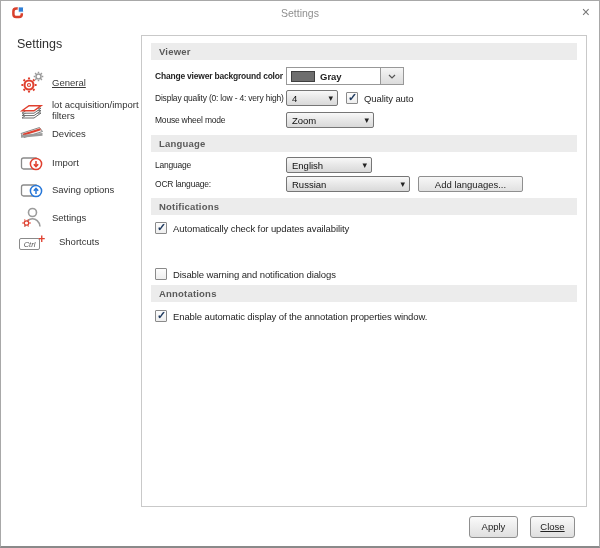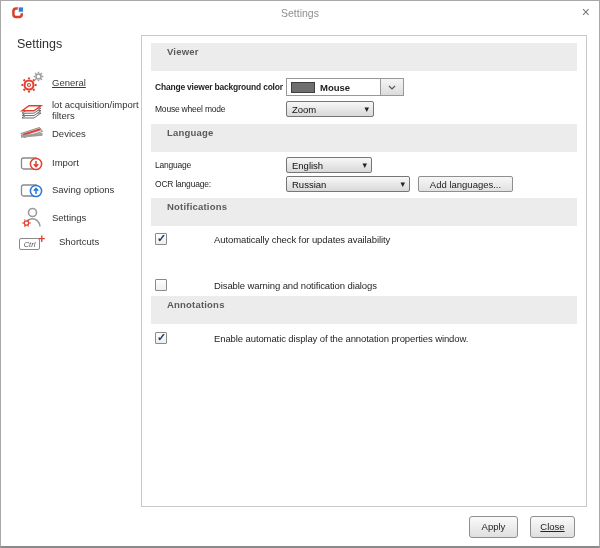--- a/index.html
+++ b/index.html
@@ -22,22 +22,22 @@
   .nav-label{font-size:9.5px;color:#333;width:88px;line-height:1.2;}
   .nav-item.sel .nav-label{text-decoration:underline;color:#3a3a3a;}
   .key-cap{display:inline-block;width:21px;height:12px;border:1px solid #8a8a8a;border-radius:2px;
     font-size:7.5px;line-height:12px;text-align:center;color:#555;background:#fff;box-sizing:border-box;}
   .key-plus{color:#e0402f;font-size:12px;font-weight:bold;position:relative;top:-4px;left:-2px;}
   .shortcut-icon-wrap{width:33px;flex:none;white-space:nowrap;font-style:italic;}
 
   
   .panel{position:absolute;left:140px;top:34px;width:446px;height:472px;box-sizing:border-box;
     border:1px solid #c9c9c9;background:#fff;padding:7px 9px;}
-  .band{height:28px;line-height:17px;background:#ececec;color:#5a5a5a;
-    font-weight:bold;font-size:9.5px;padding-left:16px;letter-spacing:.2px;}
+  .band{height:17px;line-height:17px;background:#ececec;color:#5a5a5a;
+    font-weight:bold;font-size:9.5px;padding-left:8px;letter-spacing:.2px;}
   .row{display:flex;align-items:center;margin-left:4px;}
   .lbl{width:131px;flex:none;font-size:9px;letter-spacing:-.2px;color:#1f1f1f;
     white-space:nowrap;transform:scaleX(.94);transform-origin:left center;}
 
   .select{position:relative;height:16px;border:1px solid #767676;border-radius:2px;
     background:linear-gradient(#f8f8f8,#e9e9e9 45%,#d9d9d9);font-size:9.5px;color:#111;
     box-sizing:border-box;padding:1px 16px 0 5px;line-height:13px;cursor:pointer;}
   .select::after{content:"▾";position:absolute;right:4px;top:1px;font-size:9px;color:#222;}
 
   .colorcombo{display:flex;align-items:center;width:118px;height:18px;box-sizing:border-box;
@@ -46,34 +46,34 @@
   .cc-text{font-size:9.5px;color:#222;flex:1;}
   .cc-btn{width:22px;height:16px;flex:none;border-left:1px solid #989898;
     background:linear-gradient(#f5f5f5,#dcdcdc);display:flex;align-items:center;justify-content:center;}
 
   .checkbox{width:12px;height:12px;flex:none;border:1px solid #8a8a8a;border-radius:1px;
     background:linear-gradient(#fdfdfd,#eee);box-sizing:border-box;position:relative;cursor:pointer;}
   .checkbox.checked::before{content:"✓";position:absolute;left:1px;top:-2px;
     font-size:11px;font-weight:bold;color:#1f3a5f;}
   .chk-label{font-size:9.5px;color:#1f1f1f;margin-left:6px;letter-spacing:-.1px;}
 
-  .addlang-btn{height:16px;width:95px;margin-left:8px;box-sizing:border-box;
+  .addlang-btn{height:16px;width:105px;margin-left:8px;box-sizing:border-box;
     border:1px solid #8f8f8f;border-radius:2px;background:linear-gradient(#f7f7f7,#e1e1e1);
     font-size:9.5px;line-height:14px;text-align:center;color:#222;cursor:pointer;}
 
   .btn{position:absolute;height:22px;box-sizing:border-box;border:1px solid #8f8f8f;border-radius:3px;
     background:linear-gradient(#fafafa,#dfdfdf);font-size:9.5px;color:#222;text-align:center;
     line-height:16px;cursor:pointer;padding:0;}
   .btn-apply{left:468px;top:515px;width:49px;}
   .btn-close{left:529px;top:515px;width:45px;text-decoration:underline;}
 
   
   .mb7{margin-bottom:7px;} .mb6{margin-bottom:6px;} .mb5{margin-bottom:5px;font-weight:bold;}
   .mb4{margin-bottom:4px;margin-top:32px;} .mb3{margin-bottom:3px;} .mb2{margin-bottom:2px;}
-  .h18{height:18px;} .h16{height:16px;} .h14{height:14px;gap:41px;}
+  .h18{height:18px;} .h16{height:16px;} .h14{height:14px;}
 </style>
 </head>
 <body>
 
 <div class="window">
 
   <div class="titlebar">
     <svg class="app-logo" viewBox="0 0 14 14">
       <path d="M10 2.6 H5.2 a2.8 2.8 0 0 0 -2.8 2.8 v2.8 a2.8 2.8 0 0 0 2.8 2.8 h2.8 a2.8 2.8 0 0 0 2.8 -2.8 V7.2" fill="none" stroke="#d8402c" stroke-width="2.5"></path>
       <rect x="7.2" y="0.9" width="5.3" height="5.3" rx="1" fill="#2f7fd6" stroke="#ffffff" stroke-width="1"></rect>
@@ -158,29 +158,37 @@
   </div>
 
   <div class="panel">
 
     <div class="band mb7">Viewer</div>
 
     <div class="row h18 mb5">
       <span class="lbl">Change viewer background color</span>
       <div class="colorcombo">
         <span class="swatch" style="background-color: rgb(110, 110, 110);"></span>
-        <span class="cc-text">Mouse</span>
+        <span class="cc-text">Gray</span>
         <span class="cc-btn">
           <svg width="8" height="5" viewBox="0 0 8 5">
               <polyline points="1,1 4,4 7,1" fill="none" stroke="#555" stroke-width="1.2"></polyline>
             </svg>
         </span>
       </div>
     </div>
 
+    <div class="row h16 mb6">
+      <span class="lbl">Display quality (0: low - 4: very high)</span>
+      <div class="select" style="width:52px">4</div>
+      <div class="row" style="margin-left:8px">
+        <span class="checkbox checked"></span>
+        <span class="chk-label">Quality auto</span>
+      </div>
+    </div>
 
     <div class="row h16 mb7">
       <span class="lbl">Mouse wheel mode</span>
       <div class="select" style="width:88px">Zoom</div>
     </div>
 
     <div class="band mb5">Language</div>
 
     <div class="row h16 mb3">
       <span class="lbl">Language</span>

